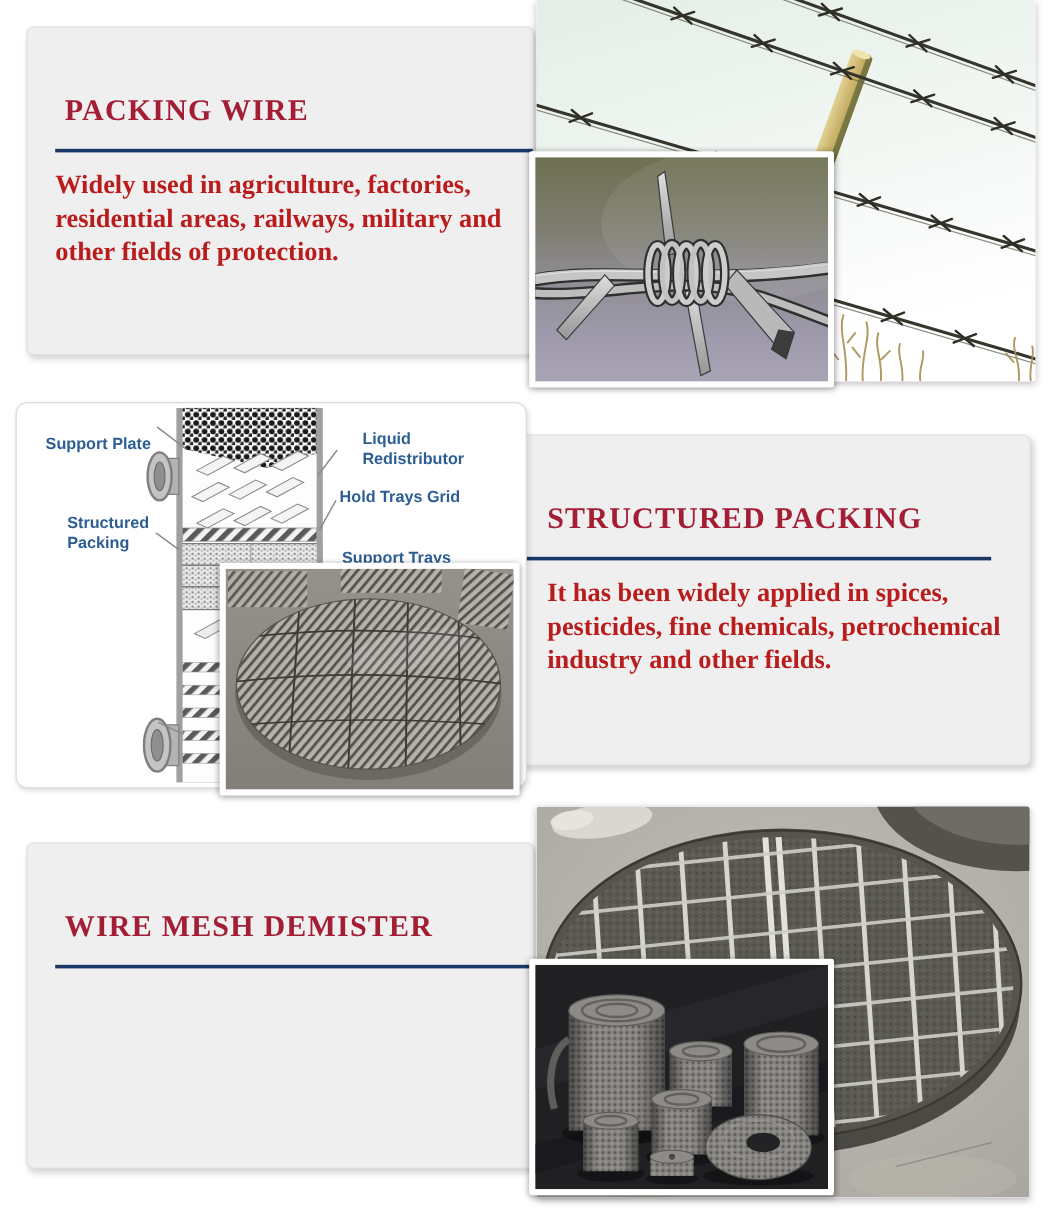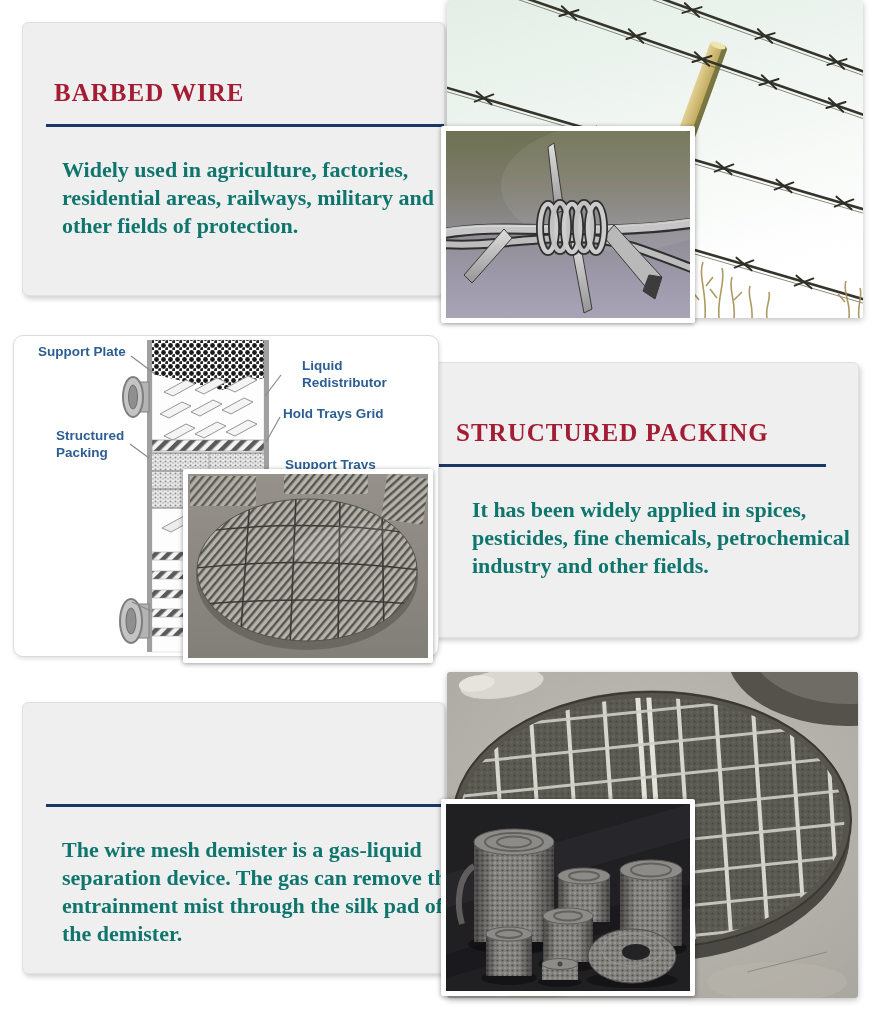--- a/index.html
+++ b/index.html
@@ -5,39 +5,39 @@
   html,body{margin:0;padding:0;background:#ffffff;}
   body{width:880px;height:1017px;position:relative;overflow:hidden;
        font-family:"Liberation Serif", serif;}
   .abs{position:absolute;}
   .card{position:absolute;background:#f0efef;border:1px solid #e0e0e0;
         border-radius:6px;box-shadow:2px 3px 5px rgba(0,0,0,.18);z-index:1;}
   .card h2{position:absolute;margin:0;left:31px;top:56px;
            font-size:25px;font-weight:bold;letter-spacing:1px;color:#A31E35;
            white-space:nowrap;}
   .divider{position:absolute;top:101px;height:3px;background:#1A3766;}
-  .desc{position:absolute;top:117px;margin:16px;font-size:22px;font-weight:bold;
-        line-height:28px;color:#0f766e;}
+  .desc{position:absolute;top:117px;margin:0;font-size:22px;font-weight:bold;
+        line-height:28px;color:#b91c1c;}
   .photo{position:absolute;border-radius:3px;overflow:hidden;z-index:2;
          box-shadow:0 2px 6px rgba(0,0,0,.25);background:#fff;}
   .inset{position:absolute;background:#ffffff;padding:5px;z-index:3;
          box-shadow:0 1px 5px rgba(0,0,0,.4);border-radius:2px;}
   .photo svg,.inset svg{display:block;}
   .diagram-box{position:absolute;left:13px;top:335px;width:424px;height:320px;
          background:#ffffff;border:1px solid #dcdcdc;border-radius:10px;z-index:2;
          box-shadow:1px 2px 4px rgba(0,0,0,.12);}
   .dlabel{position:absolute;font-family:"Liberation Sans",sans-serif;
           font-weight:bold;font-size:13.5px;line-height:1.25;color:#2D5E93;}
   .nowrap{white-space:nowrap;}
 </style>
 </head>
 <body>
 
 <div class="card" style="left:22px;top:22px;width:421px;height:272px">
-  <h2>BARBED WIRE</h2>
+  <h2>PACKING WIRE</h2>
   <div class="divider" style="left:23px;width:398px"></div>
   <p class="desc" style="left:23px;width:402px">Widely used in agriculture, factories, residential areas, railways, military and other fields of protection.</p>
 </div>
 
 <div class="photo" style="left:447px;top:0;width:416px;height:318px">
   <svg width="416" height="318" viewBox="0 0 416 318" xmlns="http://www.w3.org/2000/svg">
     <defs>
       <linearGradient id="bw-sky" x1="0" y1="0" x2="0.35" y2="1">
         <stop offset="0" stop-color="#e3eee6"></stop>
           <stop offset="0.5" stop-color="#f1f6f2"></stop>
@@ -224,21 +224,21 @@
 
     <g stroke="#8a8a8a" stroke-width="1.2">
       <line x1="117" y1="20" x2="141" y2="38"></line>
       <line x1="267" y1="39" x2="251" y2="60"></line>
       <line x1="266" y1="81" x2="252" y2="106"></line>
       <line x1="116" y1="108" x2="135" y2="122"></line>
       <line x1="268" y1="133" x2="252" y2="150"></line>
       <line x1="118" y1="266" x2="139" y2="276"></line>
     </g>
   </svg>
-  <div class="dlabel nowrap" style="left:24px;top:8px">Support Plate</div>
+  <div class="dlabel nowrap" style="left:24px;top:26px">Support Plate</div>
   <div class="dlabel" style="left:288px;top:22px;width:105px">Liquid Redistributor</div>
   <div class="dlabel nowrap" style="left:269px;top:70px">Hold Trays Grid</div>
   <div class="dlabel" style="left:42px;top:92px;width:88px">Structured Packing</div>
   <div class="dlabel nowrap" style="left:271px;top:121px">Support Trays</div>
 </div>
 
 <div class="inset" style="left:183px;top:469px">
   <svg width="240" height="184" viewBox="0 0 240 184" xmlns="http://www.w3.org/2000/svg">
     <defs>
       <linearGradient id="pk-floor" x1="0" y1="0" x2="0" y2="1">
@@ -266,22 +266,22 @@
       <path d="M194,34 L196,162" stroke-width="1.6"></path>
       <path d="M10,58 Q120,44 230,60" stroke-width="1.4"></path>
       <path d="M8,94 Q120,82 232,96" stroke-width="1.4"></path>
       <path d="M14,130 Q120,122 226,130" stroke-width="1.4"></path>
     </g>
     <ellipse cx="152" cy="68" rx="52" ry="16" fill="#ffffff" opacity=".10" transform="rotate(-12 152 68)"></ellipse>
   </svg>
 </div>
 
 <div class="card" style="left:22px;top:702px;width:421px;height:270px">
+  <h2>WIRE MESH DEMISTER</h2>
   <div class="divider" style="left:23px;width:398px"></div>
-  <p class="desc" style="left:23px;width:402px">The wire mesh demister is a gas-liquid separation device. The gas can remove the entrainment mist through the silk pad of the demister.</p>
 </div>
 
 <div class="photo" style="left:447px;top:672px;width:411px;height:326px">
   <svg width="411" height="326" viewBox="0 0 411 326" xmlns="http://www.w3.org/2000/svg">
     <defs>
       <radialGradient id="dm-floor" cx="0.5" cy="0.4" r="0.9">
         <stop offset="0" stop-color="#c2bfb8"></stop>
           <stop offset="1" stop-color="#a6a39c"></stop>
       </radialGradient>
       <pattern id="dm-mesh" width="6" height="6" patternUnits="userSpaceOnUse">

